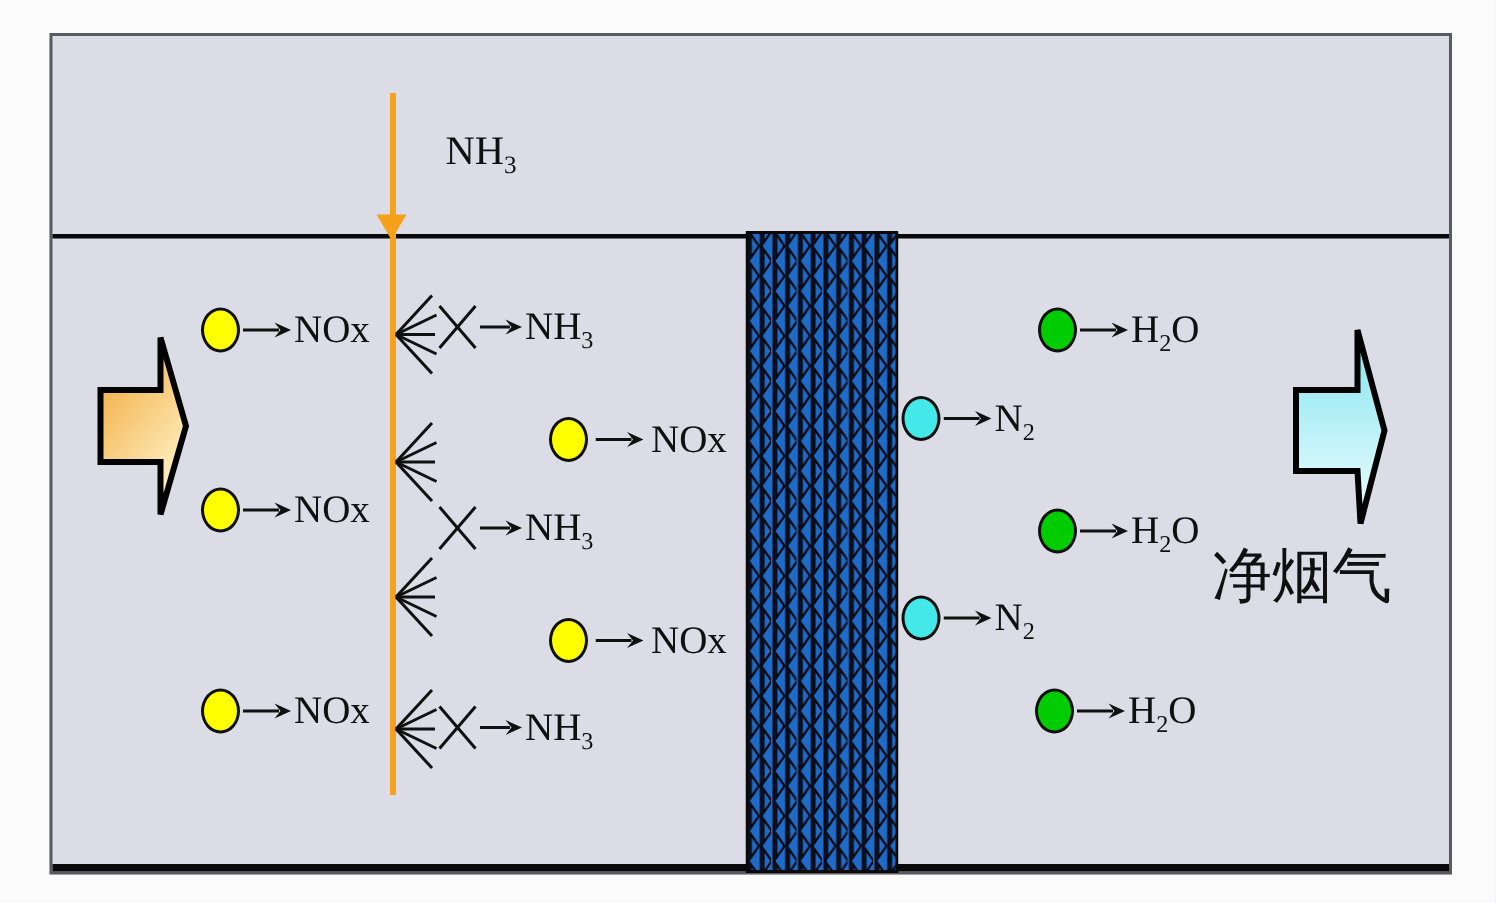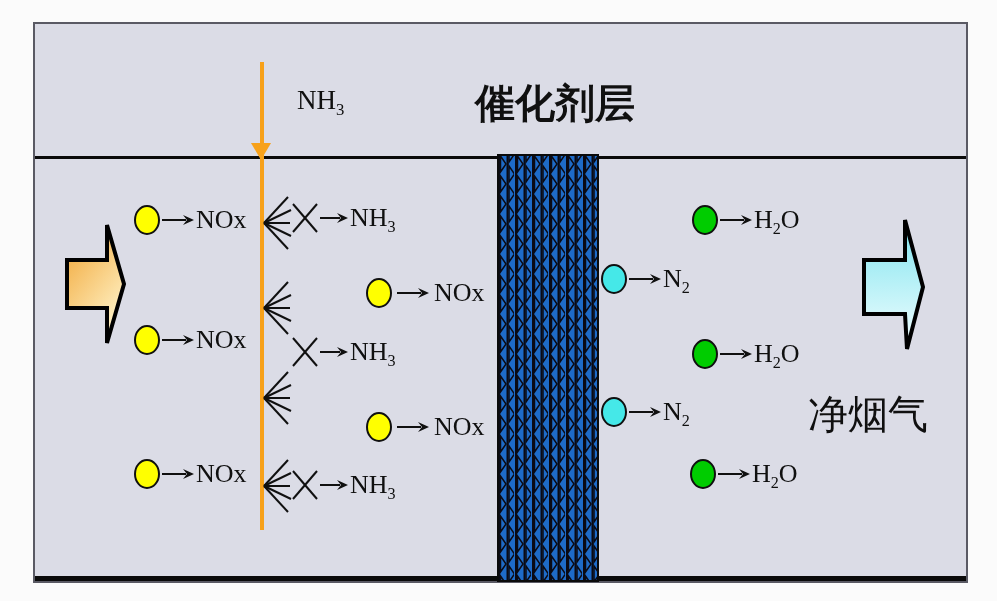--- a/index.html
+++ b/index.html
@@ -36,21 +36,20 @@
 
 <div class="panel">
 
   <div class="abs duct-top"></div>
   <div class="abs duct-bottom"></div>
 
   <div class="abs inj-line"></div>
   <div class="abs inj-head"></div>
 
   <div class="abs chem nh3-top" style="left:262px;top:63px;"><span>NH</span><sub>3</sub></div>
-  <div class="abs title-cn" style="left:440px;top:58px;">催化剂层</div>
 
   <svg class="abs catalyst" viewBox="0 0 102 428">
     <defs>
       <pattern id="catpat" width="17" height="40" patternUnits="userSpaceOnUse">
         <rect x="0" y="0" width="17" height="40" fill="#1e6bc8"></rect>
         <line x1="2" y1="0" x2="2" y2="40" stroke="#0a0a14" stroke-width="2"></line>
         <line x1="10.5" y1="0" x2="10.5" y2="40" stroke="#0a0a14" stroke-width="2"></line>
         <path d="M3.5,2 L3.5,18 L9,10 Z" fill="none" stroke="#0a0a14" stroke-width="1.5"></path>
         <path d="M3.5,22 L3.5,38 L9,30 Z" fill="none" stroke="#0a0a14" stroke-width="1.5"></path>
         <path d="M12,12 L12,28 L17.5,20 Z" fill="none" stroke="#0a0a14" stroke-width="1.5"></path>
@@ -73,21 +72,21 @@
 
   <svg class="abs" style="left:826px;top:194px;" width="66" height="134" viewBox="0 0 66 134">
     <defs>
       <linearGradient id="gradR" x1="0" y1="0" x2="0" y2="1">
         <stop offset="0" stop-color="#7fe4ef"></stop>
           <stop offset="1" stop-color="#f3feff"></stop>
       </linearGradient>
     </defs>
     <polygon points="3,42 44,42 44,2 62,69 46,131 44,96 3,96" fill="url(#gradR)" stroke="#000" stroke-width="4" stroke-linejoin="miter"></polygon>
   </svg>
-  <div class="abs gas-cn" style="left:773px;top:338px;margin-top:31px;">净烟气</div>
+  <div class="abs gas-cn" style="left:773px;top:338px;">净烟气</div>
 
   <svg class="abs" style="left:228px;top:170px;" width="30" height="58" viewBox="0 0 30 58">
     <g stroke="#101010" stroke-width="2">
         <line x1="1" y1="29" x2="25" y2="3"></line>
         <line x1="1" y1="29" x2="28" y2="16"></line>
         <line x1="1" y1="29" x2="27" y2="29"></line>
         <line x1="1" y1="29" x2="28" y2="42"></line>
         <line x1="1" y1="29" x2="25" y2="55"></line>
       </g>
   </svg>

